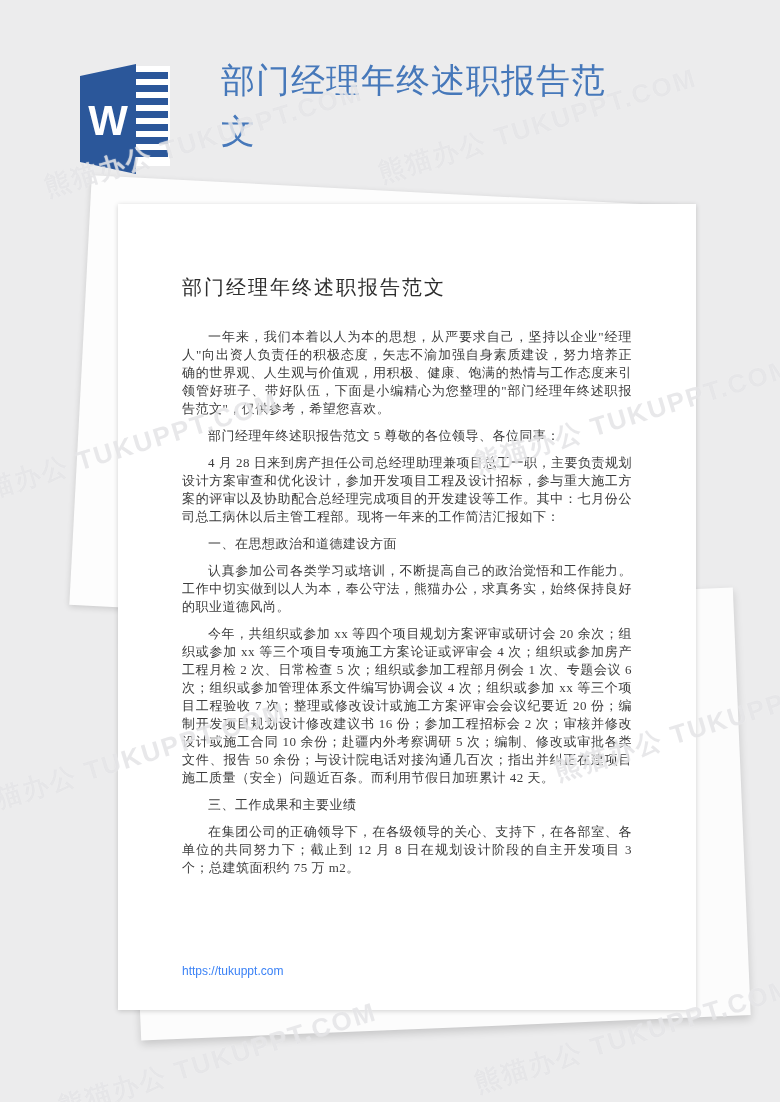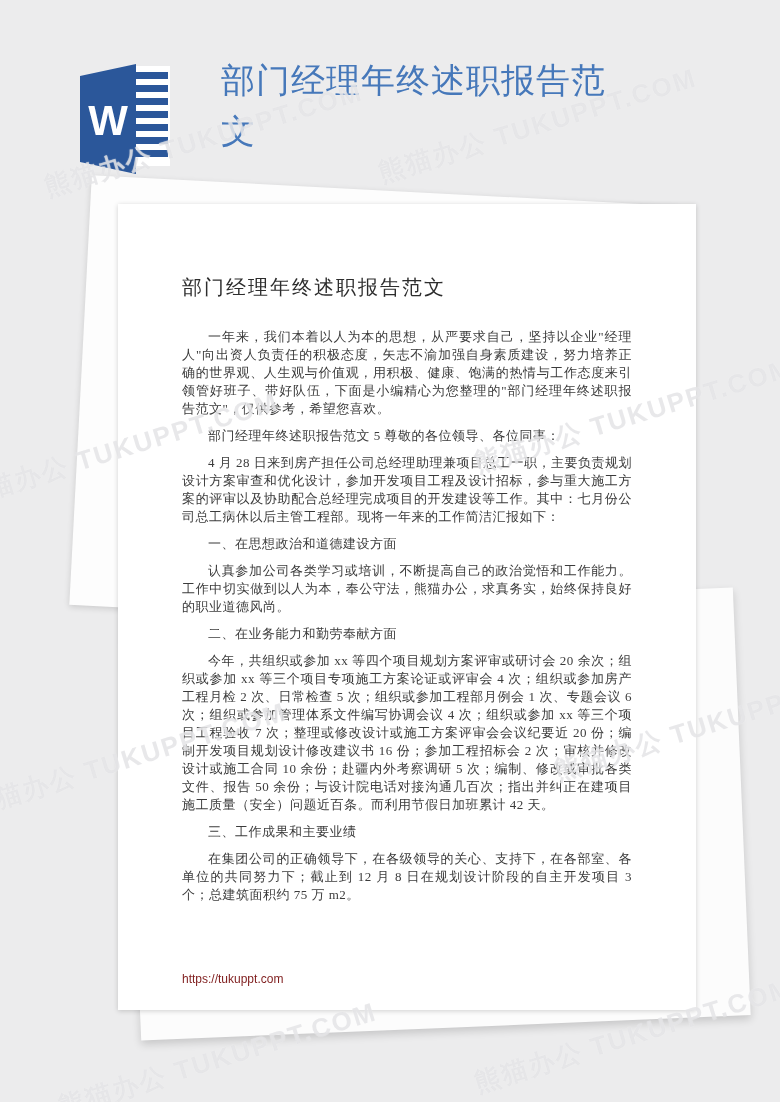--- a/index.html
+++ b/index.html
@@ -54,22 +54,22 @@
   }
   .doc-title{
     font-size:20px;letter-spacing:2px;color:#2d2d2d;
     font-weight:400;margin:0 0 27px 0;
   }
   .doc-body p{
     margin:0 0 9px 0;font-size:13px;line-height:18px;
     text-align:justify;text-indent:2em;letter-spacing:0.5px;
   }
   .footer-link{
-    position:absolute;left:64px;bottom:24px;
-    font:12px "Liberation Sans",sans-serif;color:#7f1d1d;
+    position:absolute;left:64px;bottom:32px;
+    font:12px "Liberation Sans",sans-serif;color:#3b82f6;
     text-decoration:none;z-index:4;text-align:right;
   }
 </style>
 </head>
 <body style="background: rgb(236, 236, 237);">
 
 <span class="wm" style="left:38px;top:122px">熊猫办公 TUKUPPT.COM</span>
 <span class="wm" style="left:372px;top:108px">熊猫办公 TUKUPPT.COM</span>
 <span class="wm" style="left:-46px;top:432px">熊猫办公 TUKUPPT.COM</span>
 <span class="wm" style="left:468px;top:398px">熊猫办公 TUKUPPT.COM</span>
@@ -102,19 +102,18 @@
 <div class="page-back-bottom"></div>
 
 <div class="page-main">
   <div class="doc-body">
     <h2 class="doc-title">部门经理年终述职报告范文</h2>
     <p>一年来，我们本着以人为本的思想，从严要求自己，坚持以企业"经理人"向出资人负责任的积极态度，矢志不渝加强自身素质建设，努力培养正确的世界观、人生观与价值观，用积极、健康、饱满的热情与工作态度来引领管好班子、带好队伍，下面是小编精心为您整理的"部门经理年终述职报告范文"，仅供参考，希望您喜欢。</p>
     <p>部门经理年终述职报告范文 5 尊敬的各位领导、各位同事：</p>
     <p>4 月 28 日来到房产担任公司总经理助理兼项目总工一职，主要负责规划设计方案审查和优化设计，参加开发项目工程及设计招标，参与重大施工方案的评审以及协助配合总经理完成项目的开发建设等工作。其中：七月份公司总工病休以后主管工程部。现将一年来的工作简洁汇报如下：</p>
     <p>一、在思想政治和道德建设方面</p>
     <p>认真参加公司各类学习或培训，不断提高自己的政治觉悟和工作能力。工作中切实做到以人为本，奉公守法，熊猫办公，求真务实，始终保持良好的职业道德风尚。</p>
-    <p>二、在业务能力和勤劳奉献方面</p>
     <p>今年，共组织或参加 xx 等四个项目规划方案评审或研讨会 20 余次；组织或参加 xx 等三个项目专项施工方案论证或评审会 4 次；组织或参加房产工程月检 2 次、日常检查 5 次；组织或参加工程部月例会 1 次、专题会议 6 次；组织或参加管理体系文件编写协调会议 4 次；组织或参加 xx 等三个项目工程验收 7 次；整理或修改设计或施工方案评审会会议纪要近 20 份；编制开发项目规划设计修改建议书 16 份；参加工程招标会 2 次；审核并修改设计或施工合同 10 余份；赴疆内外考察调研 5 次；编制、修改或审批各类文件、报告 50 余份；与设计院电话对接沟通几百次；指出并纠正在建项目施工质量（安全）问题近百条。而利用节假日加班累计 42 天。</p>
     <p>三、工作成果和主要业绩</p>
     <p>在集团公司的正确领导下，在各级领导的关心、支持下，在各部室、各单位的共同努力下；截止到 12 月 8 日在规划设计阶段的自主开发项目 3 个；总建筑面积约 75 万 m2。</p>
   </div>
   <a class="footer-link" href="#">https://tukuppt.com</a>
 </div>
 
 </body></html>

